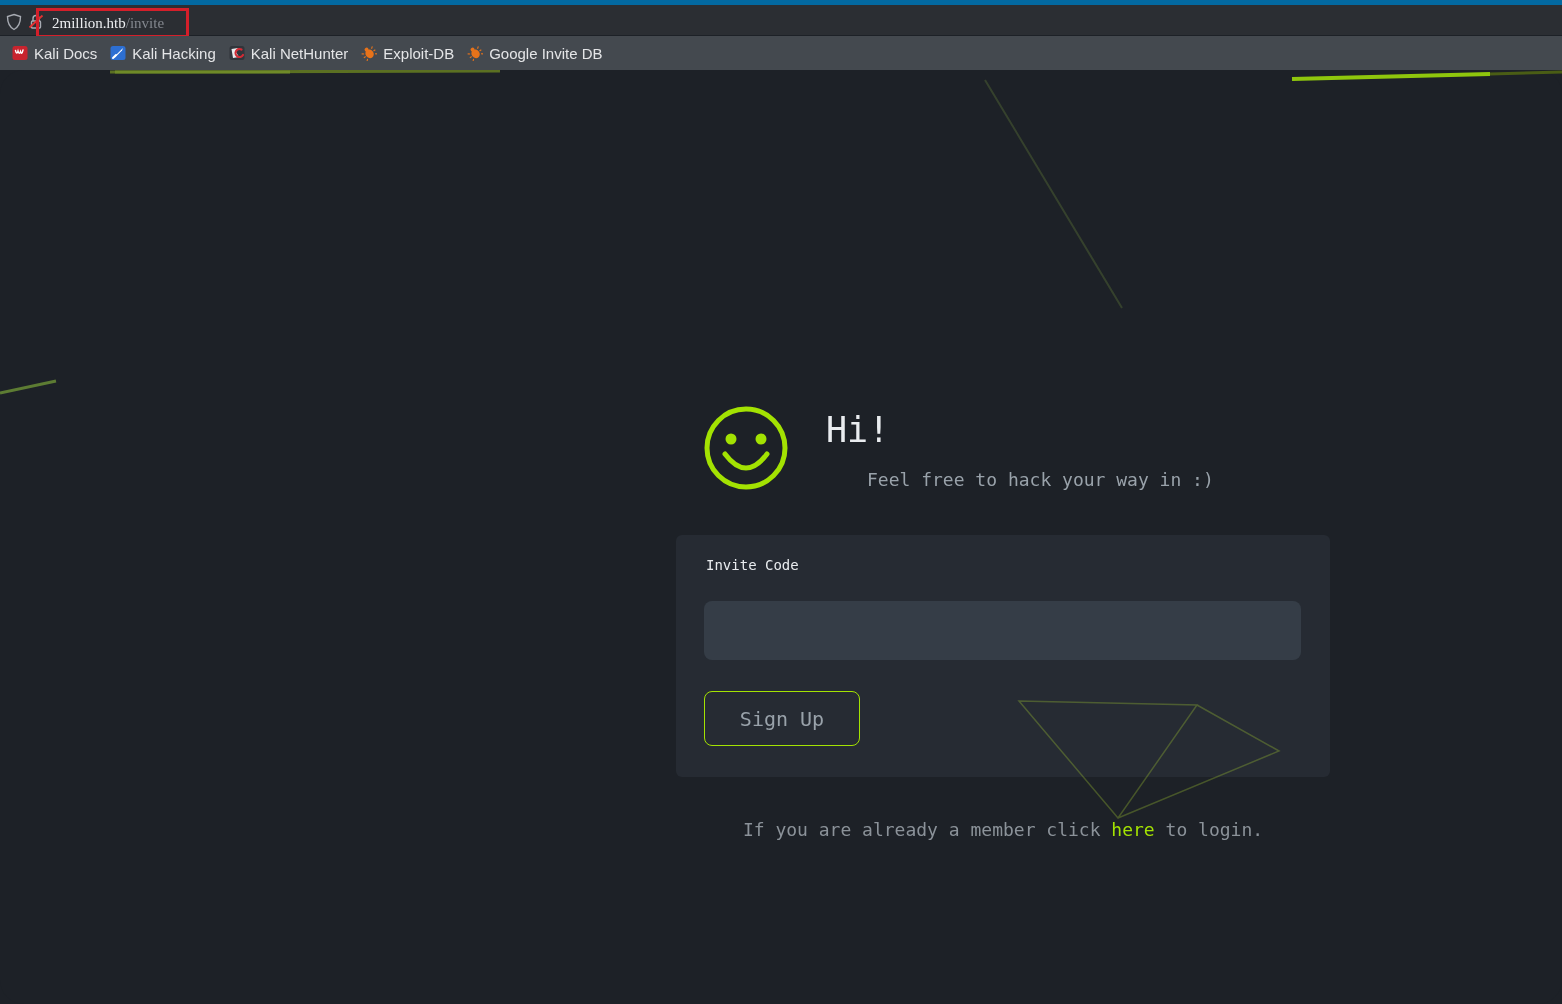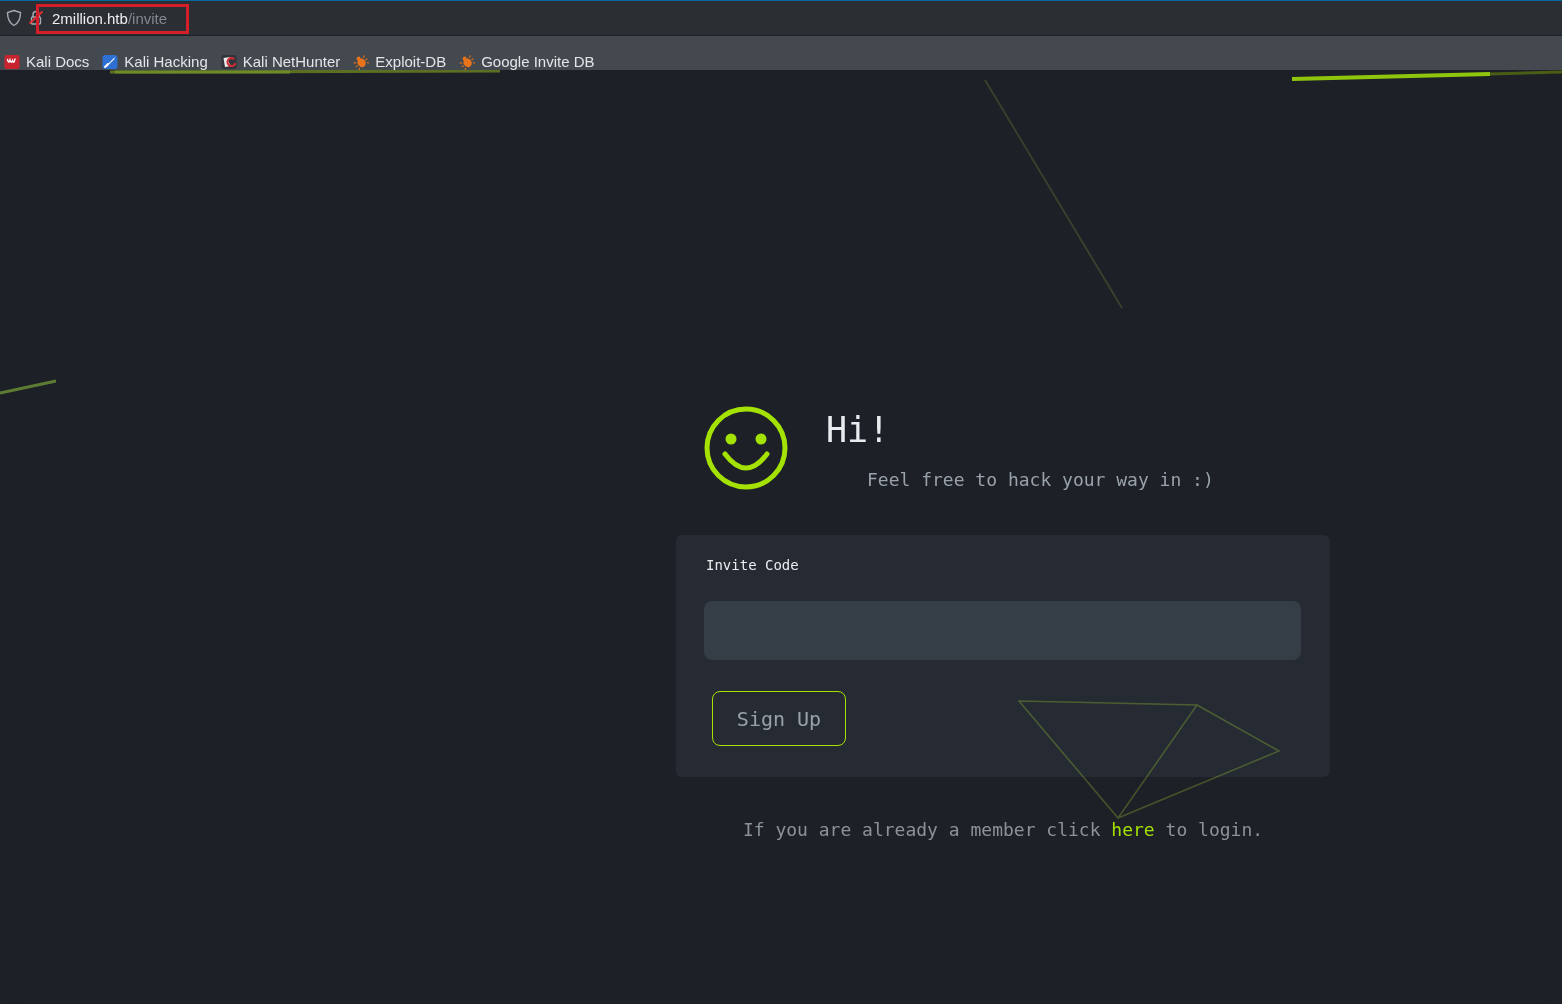--- a/index.html
+++ b/index.html
@@ -15,39 +15,40 @@
   html,body{margin:0;padding:0;}
   body{
     width:1562px;height:1004px;overflow:hidden;position:relative;
     background:var(--page_bg);
     font-family:"Liberation Sans",sans-serif;
   }
   
   .urlbar-row{
     position:absolute;top:0;left:0;width:1562px;height:35px;
     background:var(--url_bar);
-    border-top:1px solid #0369a1;
+    border-top:5px solid #0369a1;
+    font-family:Liberation Serif, serif;
   }
   .chrome-icon{position:absolute;top:8px;}
   .shield-icon{left:5px;}
   .lock-icon{left:27px;}
   .url-annotation{
     position:absolute;left:36px;top:3px;width:153px;height:30px;
     border:3px solid var(--annotation);
   }
   .url-text{
     position:absolute;left:13px;top:2px;
     font-size:15px;line-height:20px;white-space:nowrap;
     color:#eceef1;
   }
   .url-path{color:#83878e;}
   .bookmarks-row{
     position:absolute;top:36px;left:0;width:1562px;height:34px;
     background:var(--bookmarks_bar);
-    display:flex;align-items:flex-end;gap:13px;padding-left:4px;
+    display:flex;align-items:center;gap:13px;padding-left:12px;
   }
   .bookmark{
     display:flex;align-items:center;gap:6px;
     color:#e4e5e7;font-size:15px;white-space:nowrap;cursor:default;
   }
   .bookmark .bicon{width:16px;height:16px;display:block;}
   
   .page{
     position:absolute;top:70px;left:0;width:1562px;height:934px;
     background:var(--page_bg);
@@ -76,21 +77,21 @@
     font-size:14px;color:#e9ecef;
   }
   .invite-input{
     position:absolute;left:28px;top:66px;width:597px;height:59px;
     background:var(--input_bg);border:none;border-radius:8px;
     color:#e9ecef;font-size:20px;padding:0 14px;
     font-family:"DejaVu Sans Mono","Liberation Mono",monospace;
     outline:none;
   }
   .signup-button{
-    position:absolute;left:36px;top:156px;width:134px;height:55px;
+    position:absolute;left:28px;top:156px;width:156px;height:55px;
     background:transparent;border:1.5px solid var(--accent);border-radius:8px;
     color:#99a2aa;font-size:20px;
     font-family:"DejaVu Sans Mono","Liberation Mono",monospace;
     cursor:pointer;
   }
   .footer-line{
     position:absolute;left:676px;top:749px;width:654px;
     text-align:center;font-size:18px;color:#8b9299;z-index:2;
     white-space:nowrap;
   }

